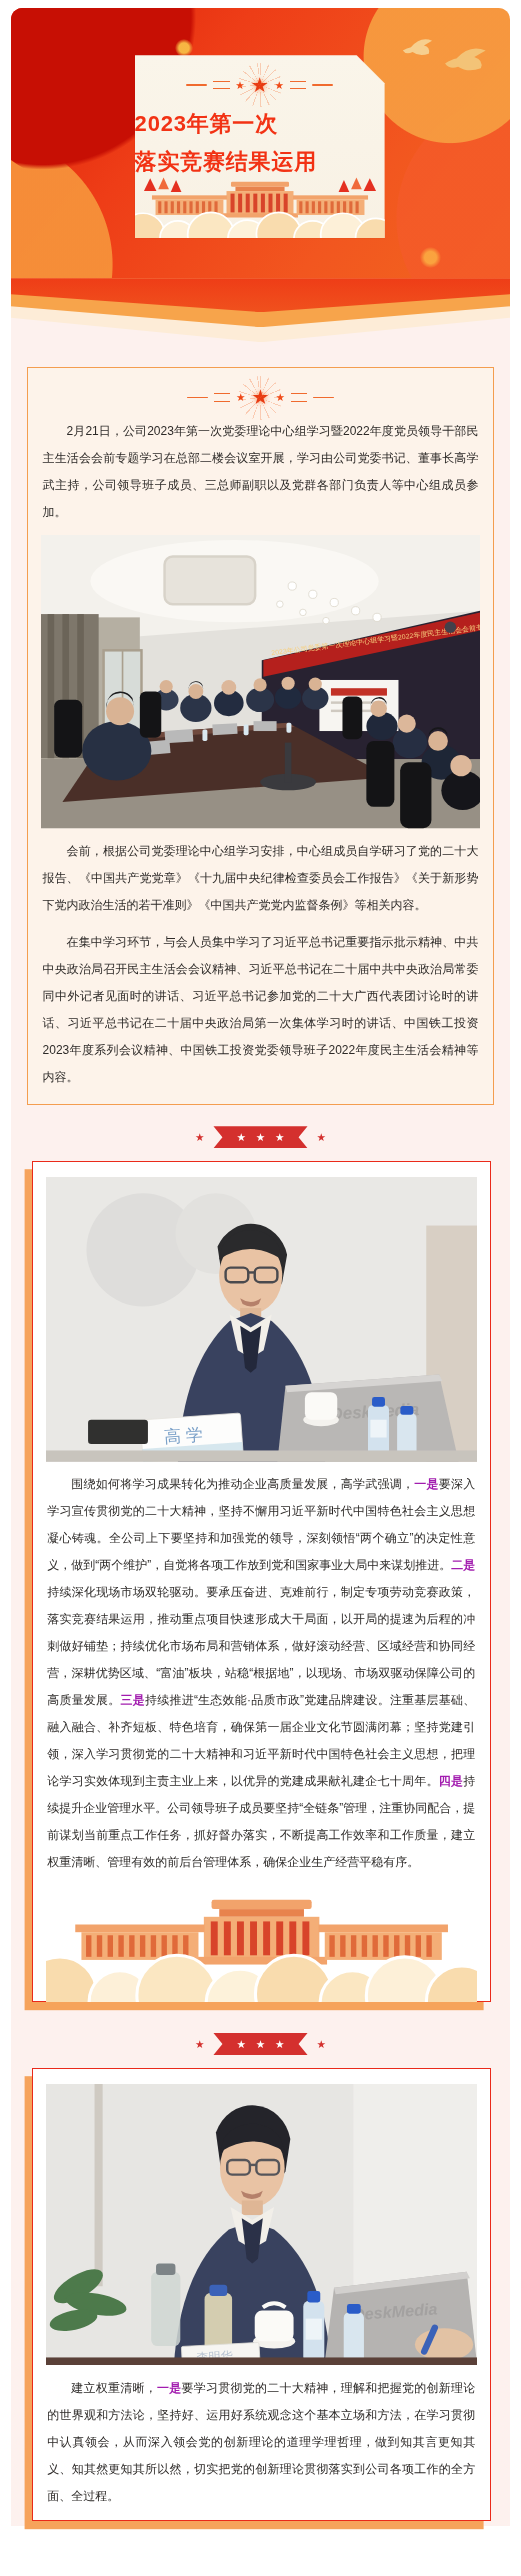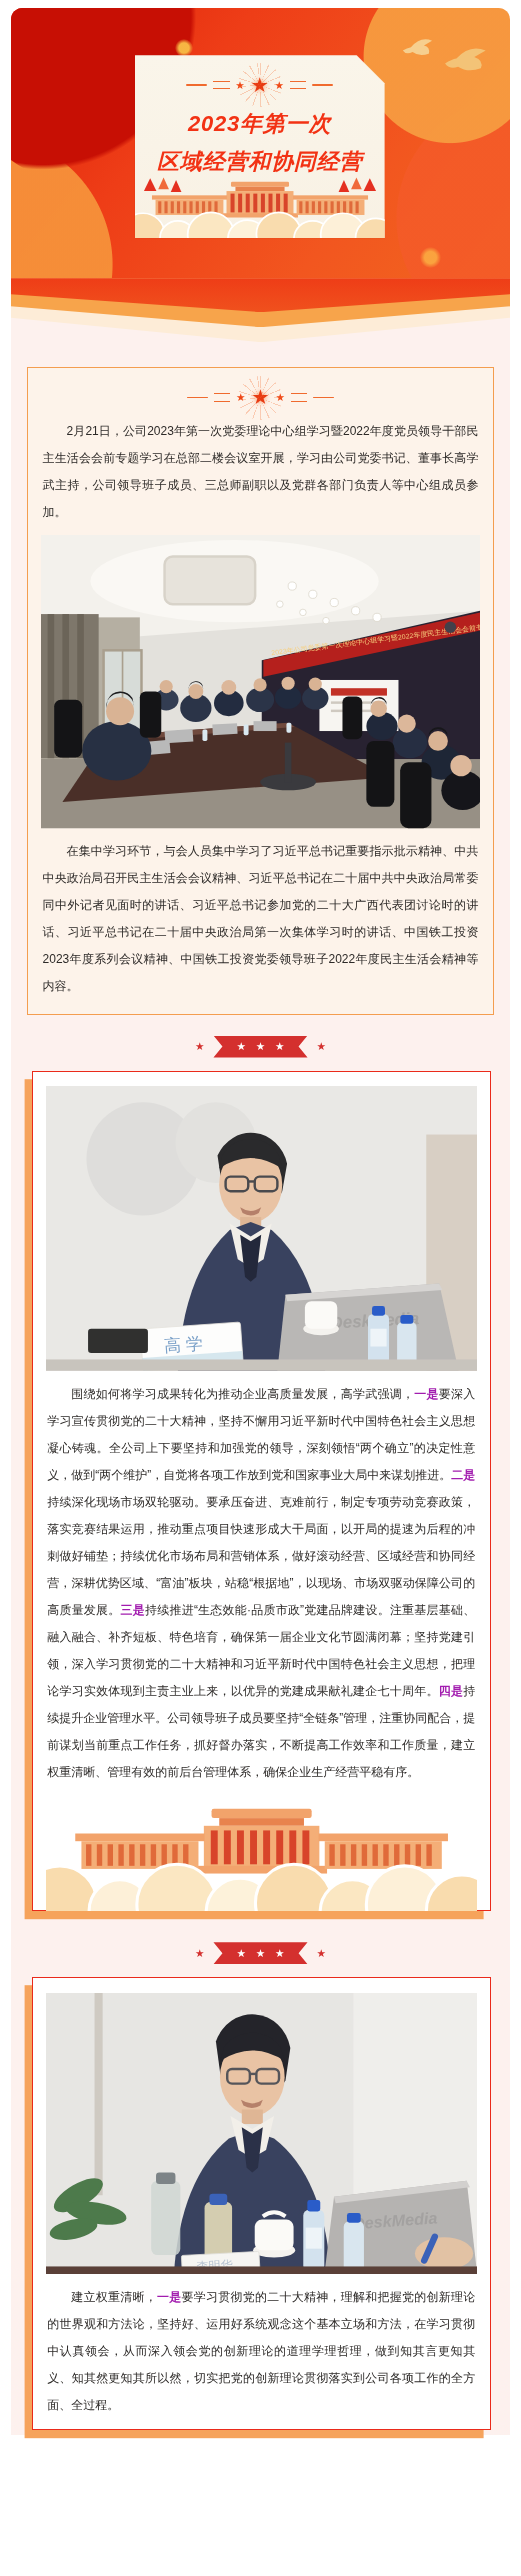--- a/index.html
+++ b/index.html
@@ -29,22 +29,22 @@
   .doves{position:absolute;right:14.7px;top:18px;width:97px;height:52px;}
 
   .hero-card{
     position:absolute;left:124px;top:47px;width:250px;height:183px;
     background:linear-gradient(#faf5ea,#f8f1e4);
     clip-path:polygon(0 0, calc(100% - 28px) 0, 100% 28px, 100% 100%, 0 100%);
     overflow:hidden;box-shadow:0 4.9px 11.5px rgba(160,30,0,.25);
   }
   .hero-card .fold{position:absolute;right:0;top:0;width:0;height:0;
     border-left:28px solid transparent;border-top:28px solid #e7d6ba;}
-  .hero-title{margin:9.8px 0 0;text-align:center;font-weight:bold;color:#f23214;
-    font-size:22px;line-height:38px;letter-spacing:0.8px;font-style:italic;}
+  .hero-title{margin:9.8px 0 0;font-weight:bold;color:#f23214;
+    font-size:22px;line-height:38px;letter-spacing:0.8px;}
 
   
   .star-div{display:flex;align-items:center;justify-content:center;gap:5.7px;margin-top:19.6px;}
   .star-div .dash{width:21px;height:1.6px;background:#f06a2e;border-radius:1.6px;}
   .star-div .eq{width:16.4px;height:6.5px;border-top:1.6px solid #f06a2e;border-bottom:1.6px solid #f06a2e;}
   .star-div .st{color:#ef4716;font-size:10.6px;line-height:1;}
   .star-div .st.big{position:relative;font-size:20.5px;color:#e83a12;text-shadow:0 0 4.9px rgba(250,120,60,.8);}
   .star-div .st.big::before{content:"";position:absolute;left:50%;top:50%;width:44px;height:44px;transform:translate(-50%,-50%);
     background:repeating-conic-gradient(rgba(244,110,50,.30) 0 3deg, rgba(244,110,50,0) 3deg 22deg);border-radius:50%;}
 
@@ -104,21 +104,21 @@
         <span class="dash"></span>
           <span class="eq"></span>
         <span class="st">★</span>
         <span class="st big">★</span>
         <span class="st">★</span>
         <span class="eq"></span>
           <span class="dash"></span>
       </div>
       <h1 class="hero-title">
         <div>2023年第一次</div>
-        <div>区域经营和协同经营</div>
+        <div>落实竞赛结果运用</div>
       </h1>
       <svg class="hero-gov" viewBox="0 0 560 150" preserveAspectRatio="none" aria-hidden="true">
         <g>
           <path d="M20 40 L34 10 L48 40 Z" fill="#e43020"></path>
             <path d="M52 36 L64 8 L76 36 Z" fill="#f06a3a"></path>
             <path d="M80 42 L92 14 L104 42 Z" fill="#e43020"></path>
           <path d="M456 42 L468 14 L480 42 Z" fill="#e43020"></path>
             <path d="M484 36 L496 8 L508 36 Z" fill="#f06a3a"></path>
             <path d="M512 40 L526 10 L540 40 Z" fill="#e43020"></path>
         </g>
@@ -278,20 +278,21 @@
             <rect x="366" y="196" width="24" height="52" rx="7"></rect>
             <rect x="395" y="250" width="34" height="80" rx="9"></rect>
             <rect x="436" y="276" width="38" height="80" rx="10"></rect>
           </g>
         <g fill="#3a3a3e">
             <ellipse cx="300" cy="300" rx="34" ry="10"></ellipse>
             <rect x="296" y="252" width="8" height="48"></rect>
           </g>
       </svg>
 
+      <p class="para">会前，根据公司党委理论中心组学习安排，中心组成员自学研习了党的二十大报告、《中国共产党党章》《十九届中央纪律检查委员会工作报告》《关于新形势下党内政治生活的若干准则》《中国共产党党内监督条例》等相关内容。</p>
       <p class="para">在集中学习环节，与会人员集中学习了习近平总书记重要指示批示精神、中共中央政治局召开民主生活会会议精神、习近平总书记在二十届中共中央政治局常委同中外记者见面时的讲话、习近平总书记参加党的二十大广西代表团讨论时的讲话、习近平总书记在二十届中央政治局第一次集体学习时的讲话、中国铁工投资2023年度系列会议精神、中国铁工投资党委领导班子2022年度民主生活会精神等内容。</p>
     </section>
 
     <div class="ribbon-row">
       <span class="side-star">★</span>
       <span class="ribbon-band">
         <span>★</span>
         <span>★</span>
         <span>★</span>
       </span>

